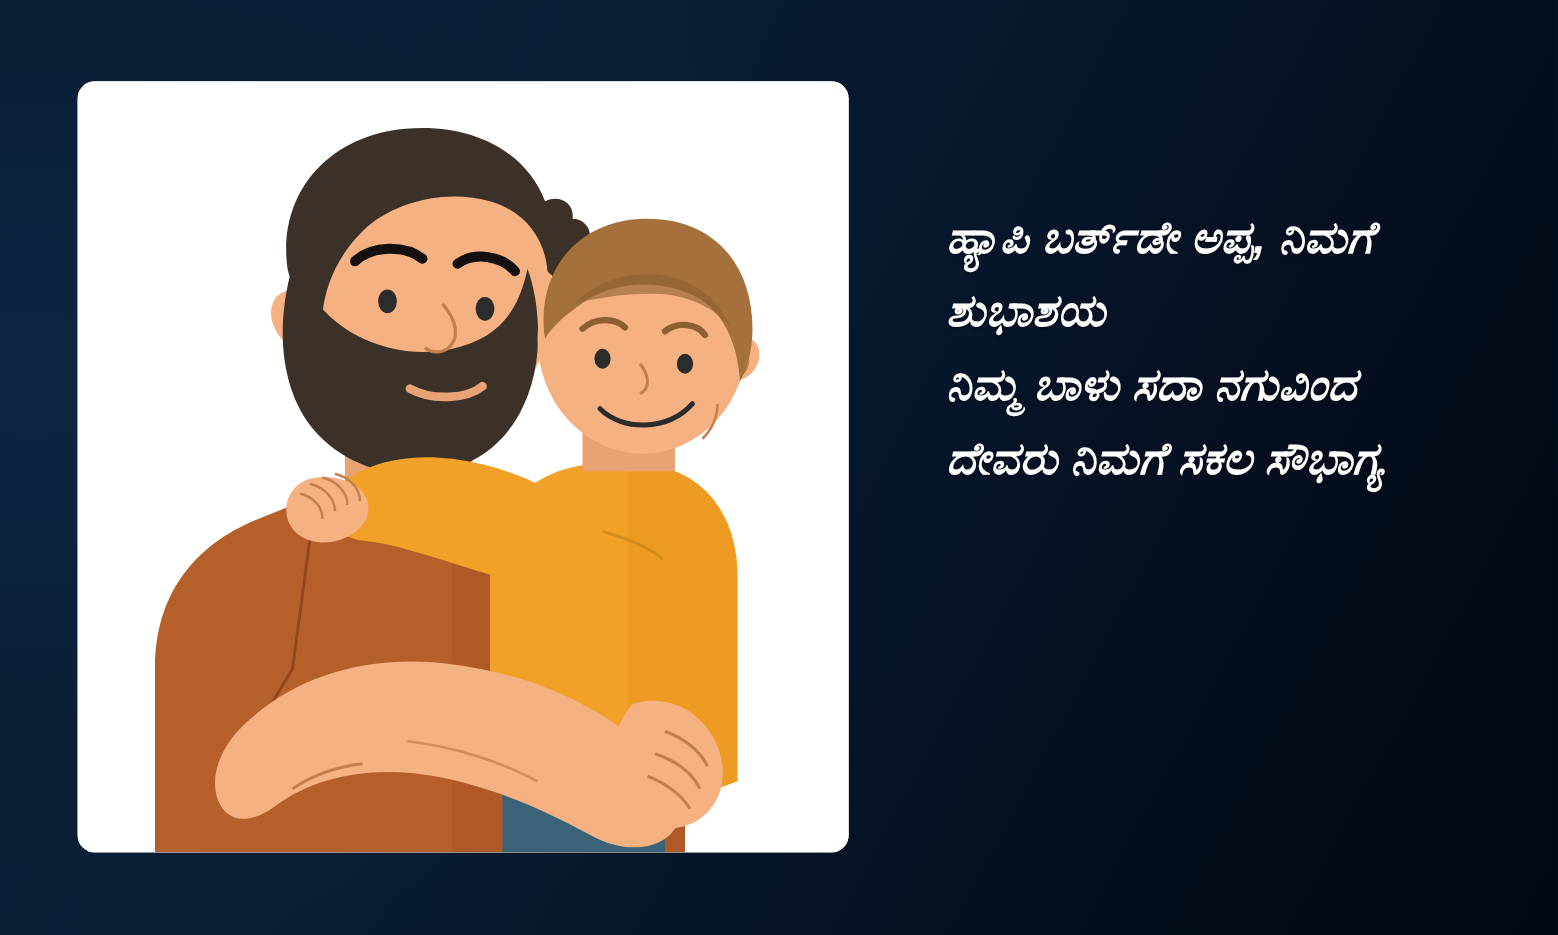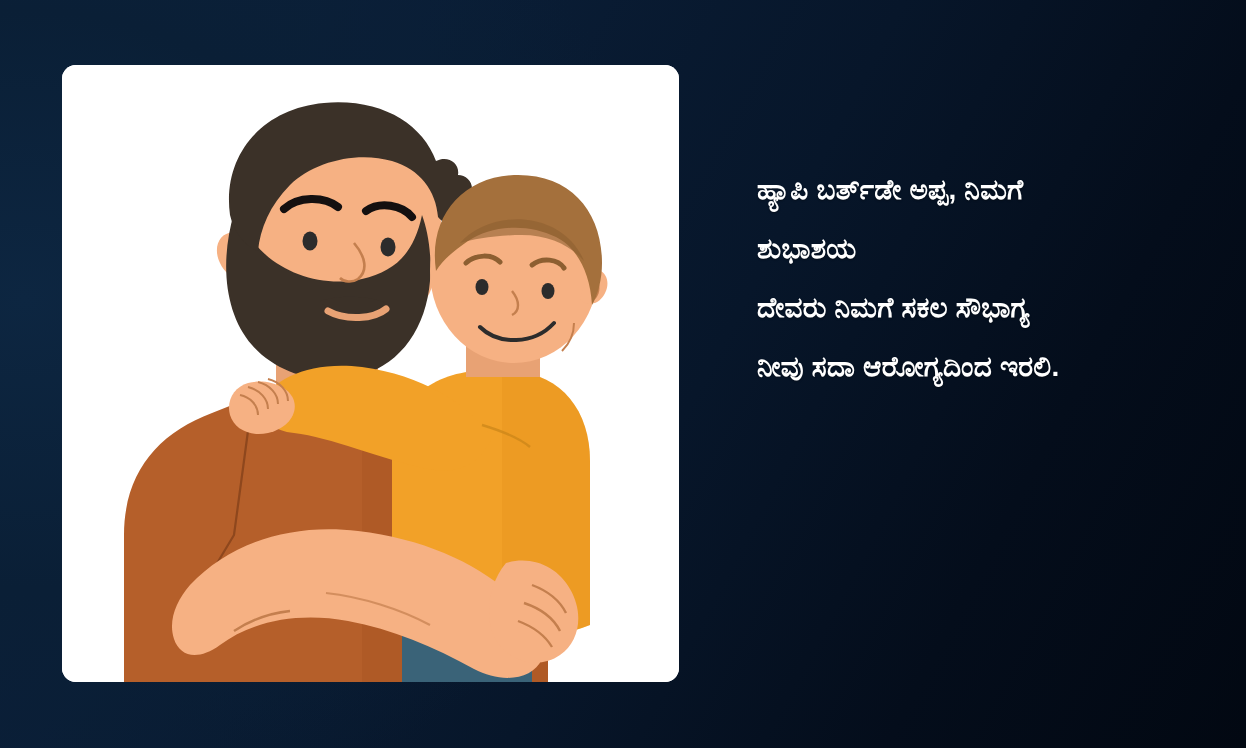--- a/index.html
+++ b/index.html
@@ -44,22 +44,23 @@
   #greeting-text-block {
     position:absolute;
     left:757px;
     top:160px;
     width:440px;
   }
 
   .greeting-line {
     color:#ffffff;
     font-family:"Liberation Sans", sans-serif;
-    font-size:28px;
+    font-size:36px;
     font-weight:700;
+    font-style:italic;
     line-height:59px;
     letter-spacing:0.2px;
     white-space:nowrap;
     text-shadow:0 1px 2px rgba(0,0,0,0.35);
   }
 </style>
 </head>
 <body>
 
 <div id="greeting-canvas">
@@ -160,17 +161,17 @@
         <path d="M456 556 C472 562 484 572 490 582" stroke="#c47f4e" stroke-width="2.4" fill="none"></path>
         <path d="M172 566 C190 554 210 548 228 546" stroke="#c47f4e" stroke-width="2.4" fill="none"></path>
         <path d="M264 528 C300 532 338 544 368 560" stroke="#c47f4e" stroke-width="2.2" fill="none" opacity="0.7"></path>
       </g>
     </svg>
   </div>
 
   <div id="greeting-text-block">
     <div class="greeting-line">ಹ್ಯಾಪಿ ಬರ್ತ್‌ಡೇ ಅಪ್ಪ,  ನಿಮಗೆ</div>
     <div class="greeting-line">ಶುಭಾಶಯ</div>
+    <div class="greeting-line">ನಿಮ್ಮ ಬಾಳು ಸದಾ ನಗುವಿಂದ</div>
     <div class="greeting-line">ದೇವರು ನಿಮಗೆ ಸಕಲ ಸೌಭಾಗ್ಯ</div>
-    <div class="greeting-line">ನೀವು ಸದಾ ಆರೋಗ್ಯದಿಂದ ಇರಲಿ.</div>
   </div>
 
 </div>
 
 </body></html>

